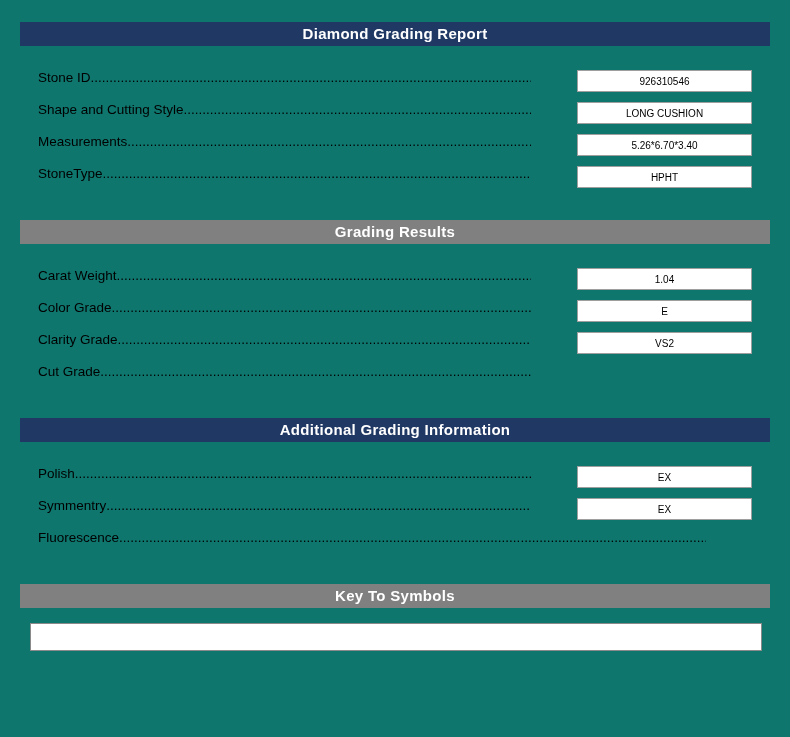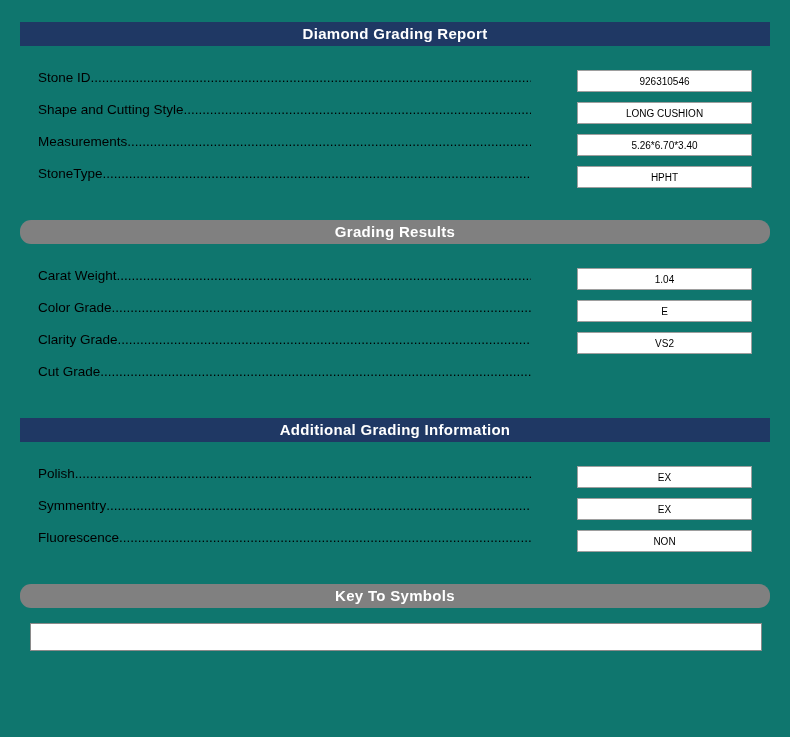--- a/index.html
+++ b/index.html
@@ -19,21 +19,21 @@
   .bar {
     height: 24px;
     line-height: 24px;
     text-align: center;
     color: #ffffff;
     font-weight: bold;
     font-size: 15px;
     letter-spacing: 0.3px;
   }
   .bar.navy { background: var(--navy, #1f3864); }
-  .bar.gray { background: var(--gray, #808080); border-radius: 11px; }
+  .bar.gray { background: var(--gray, #808080); }
   .rows {
     padding: 24px 18px 22px 18px;
   }
   .row {
     display: flex;
     height: 32px;
     font-size: 13.5px;
   }
   .label {
     white-space: nowrap;
@@ -128,21 +128,20 @@
       <span class="value-box">EX</span>
     </div>
     <div class="row">
       <span class="label">Symmentry</span>
       <span class="leader">................................................................................................................................................................</span>
       <span class="value-box">EX</span>
     </div>
     <div class="row">
       <span class="label">Fluorescence</span>
       <span class="leader">................................................................................................................................................................</span>
-      <span class="value-box">NON</span>
     </div>
   </div>
 
   <div class="bar gray">Key To Symbols</div>
 
   <div class="symbols-box"></div>
 
 </div>
 
 </body></html>

